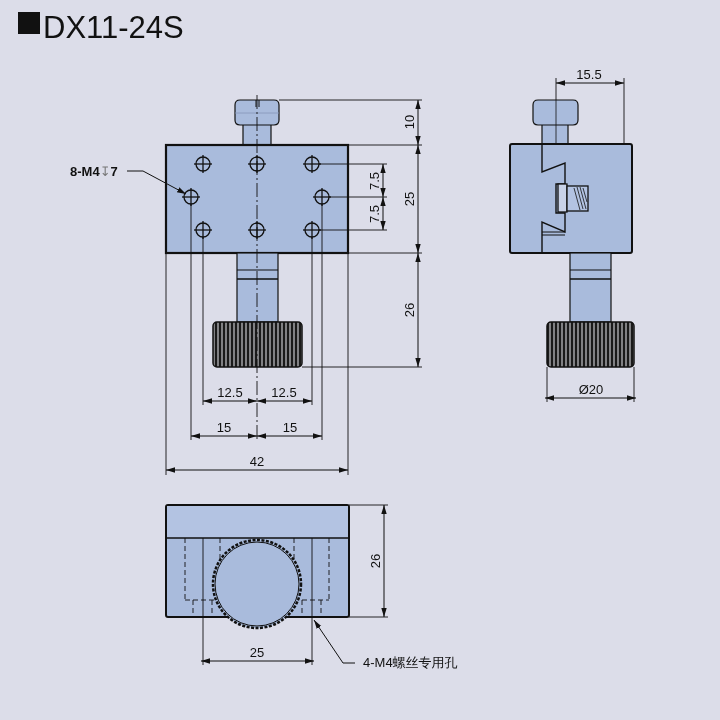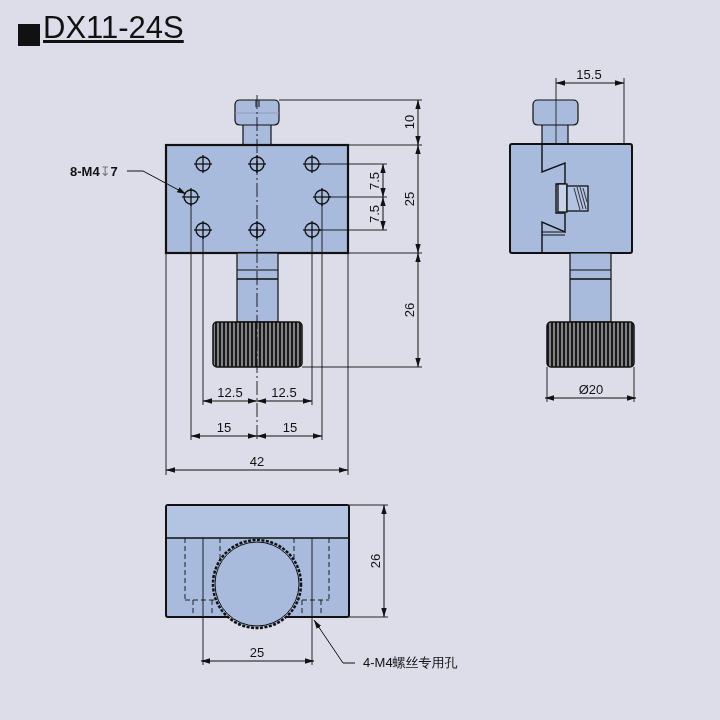--- a/index.html
+++ b/index.html
@@ -1,17 +1,17 @@
 <!DOCTYPE html>
 <html><head>
 <meta charset="utf-8">
 <style>
   html, body { margin:0; padding:0; }
   body { width:720px; height:720px; background:#dcdde9; overflow:hidden; position:relative; font-family:"Liberation Sans", sans-serif; }
-  .title { position:absolute; left:18px; top:10px; font-size:31px; color:#111; letter-spacing:0px; display:flex; align-items:flex-end;text-decoration:underline; }
+  .title { position:absolute; left:18px; top:10px; font-size:31px; color:#111; letter-spacing:0px; display:flex; align-items:flex-start; }
   .title .sq { display:inline-block; width:22px; height:22px; background:#111; margin-right:3px; margin-top:2px; }
   svg { position:absolute; left:0; top:0; }
   svg text { font-family:"Liberation Sans", sans-serif; fill:#111; }
 </style>
 </head>
 <body>
 
 <div class="title">
   <span class="sq"></span>
   <span>DX11-24S</span>

